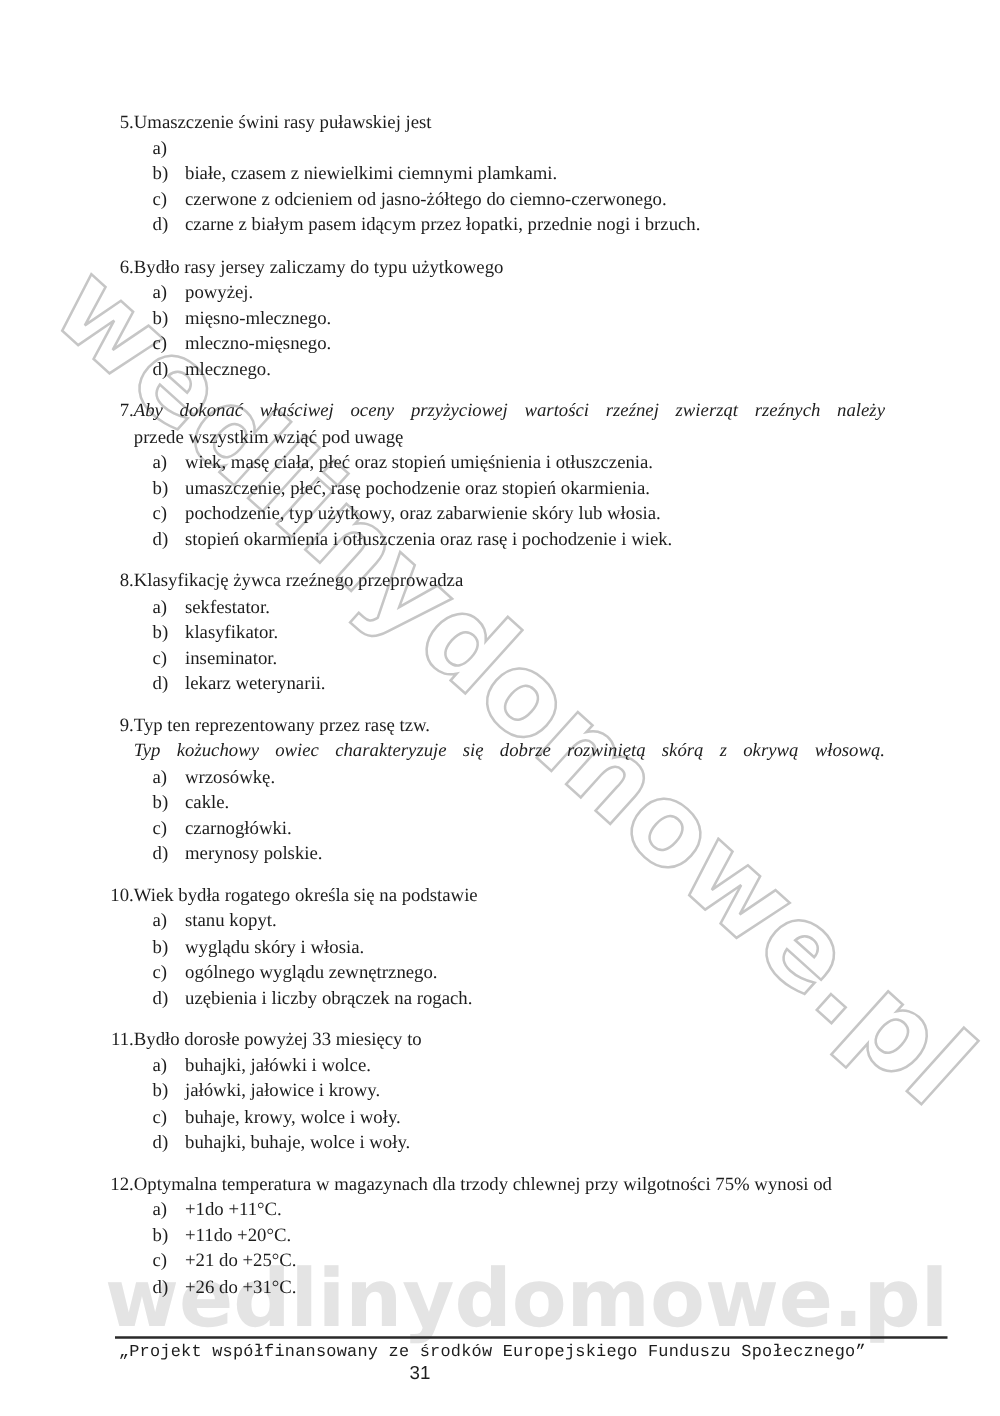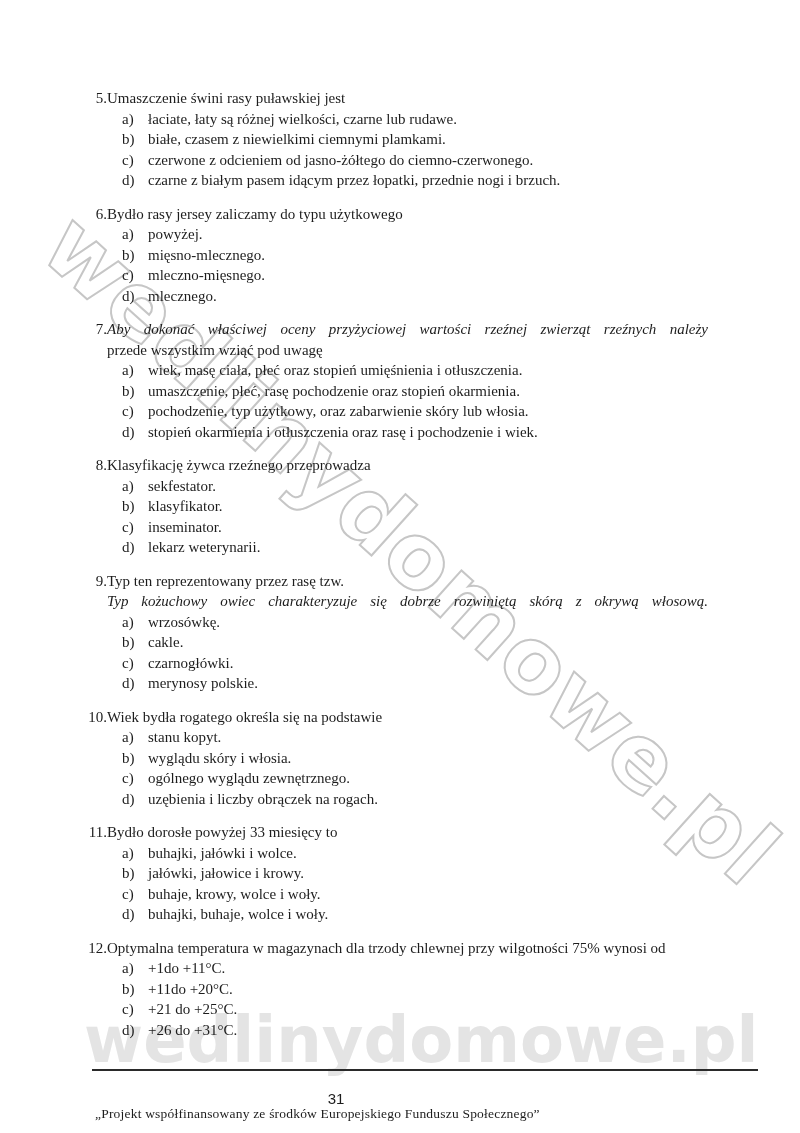--- a/index.html
+++ b/index.html
@@ -42,22 +42,22 @@
   .opt { display: flex; }
   .opt-letter { width: 26px; flex: none; }
   .opt-text { white-space: nowrap; }
 
   
   .rule {
     position: absolute; left: 92px; top: 1069px; width: 666px;
     border-top: 2px solid #2a2a2a; z-index: 2;
   }
   .footer-note {
-    position: absolute; left: 95px; top: 1106px;
-    font-family: Liberation Serif, serif; font-size: 13.5px;
+    position: absolute; left: 95px; top: 1075px;
+    font-family: Liberation Mono, monospace; font-size: 13.5px;
     letter-spacing: 0.2px; color: #1d1d1d; z-index: 2;
   }
   .page-num {
     position: absolute; left: 0; top: 1090px; width: 672px;
     text-align: center; font-family: "Liberation Sans", sans-serif;
     font-size: 15px; color: #1d1d1d; z-index: 2;
   }
 </style>
 </head>
 <body>
@@ -70,21 +70,20 @@
   <div class="question">
     <div class="qrow">
       <span class="qnum">5.</span>
       <div class="qbody">
             <div class="qline">Umaszczenie świni rasy puławskiej jest</div>
           </div>
     </div>
     <div class="options">
           <div class="opt">
             <span class="opt-letter">a)</span>
-            <span class="opt-text">łaciate, łaty są różnej wielkości, czarne lub rudawe.</span>
           </div>
           <div class="opt">
             <span class="opt-letter">b)</span>
             <span class="opt-text">białe, czasem z niewielkimi ciemnymi plamkami.</span>
           </div>
           <div class="opt">
             <span class="opt-letter">c)</span>
             <span class="opt-text">czerwone z odcieniem od jasno-żółtego do ciemno-czerwonego.</span>
           </div>
           <div class="opt">

